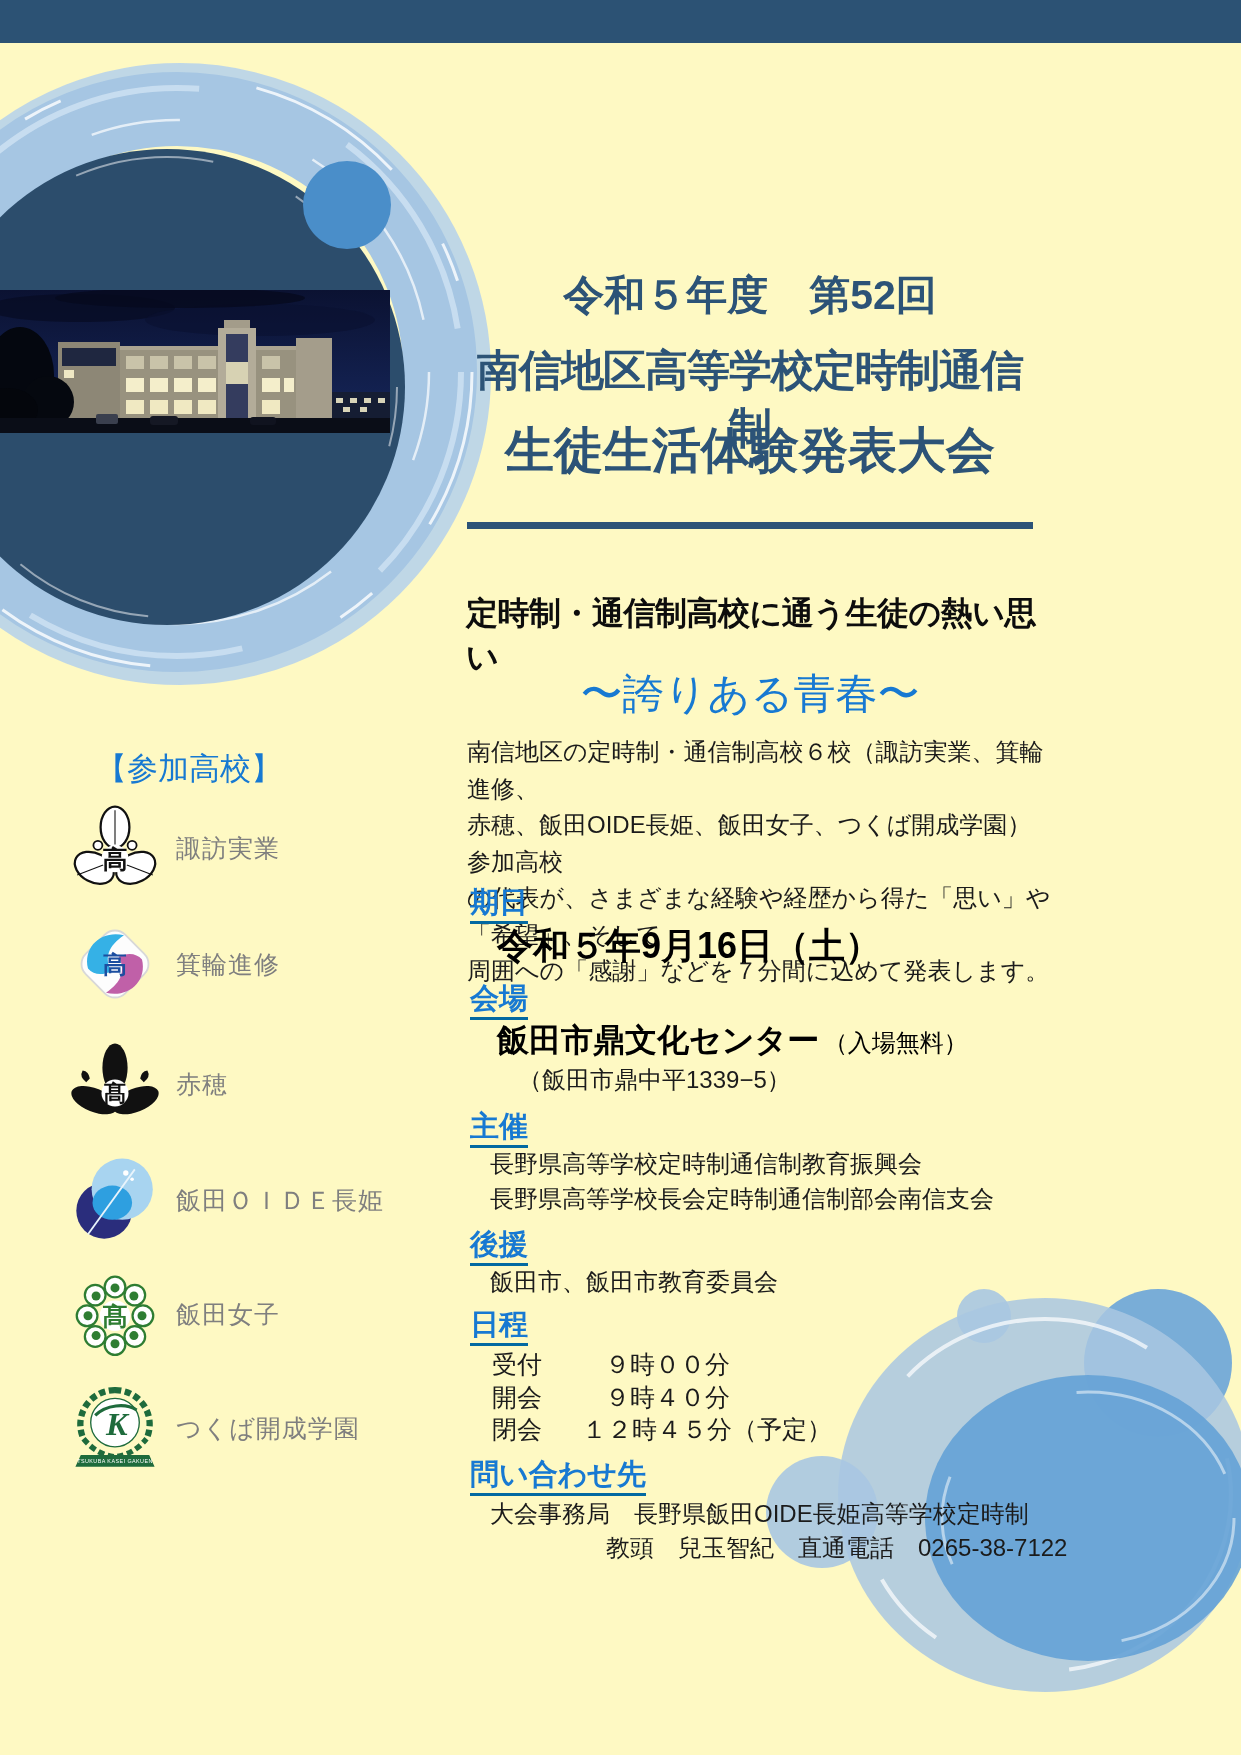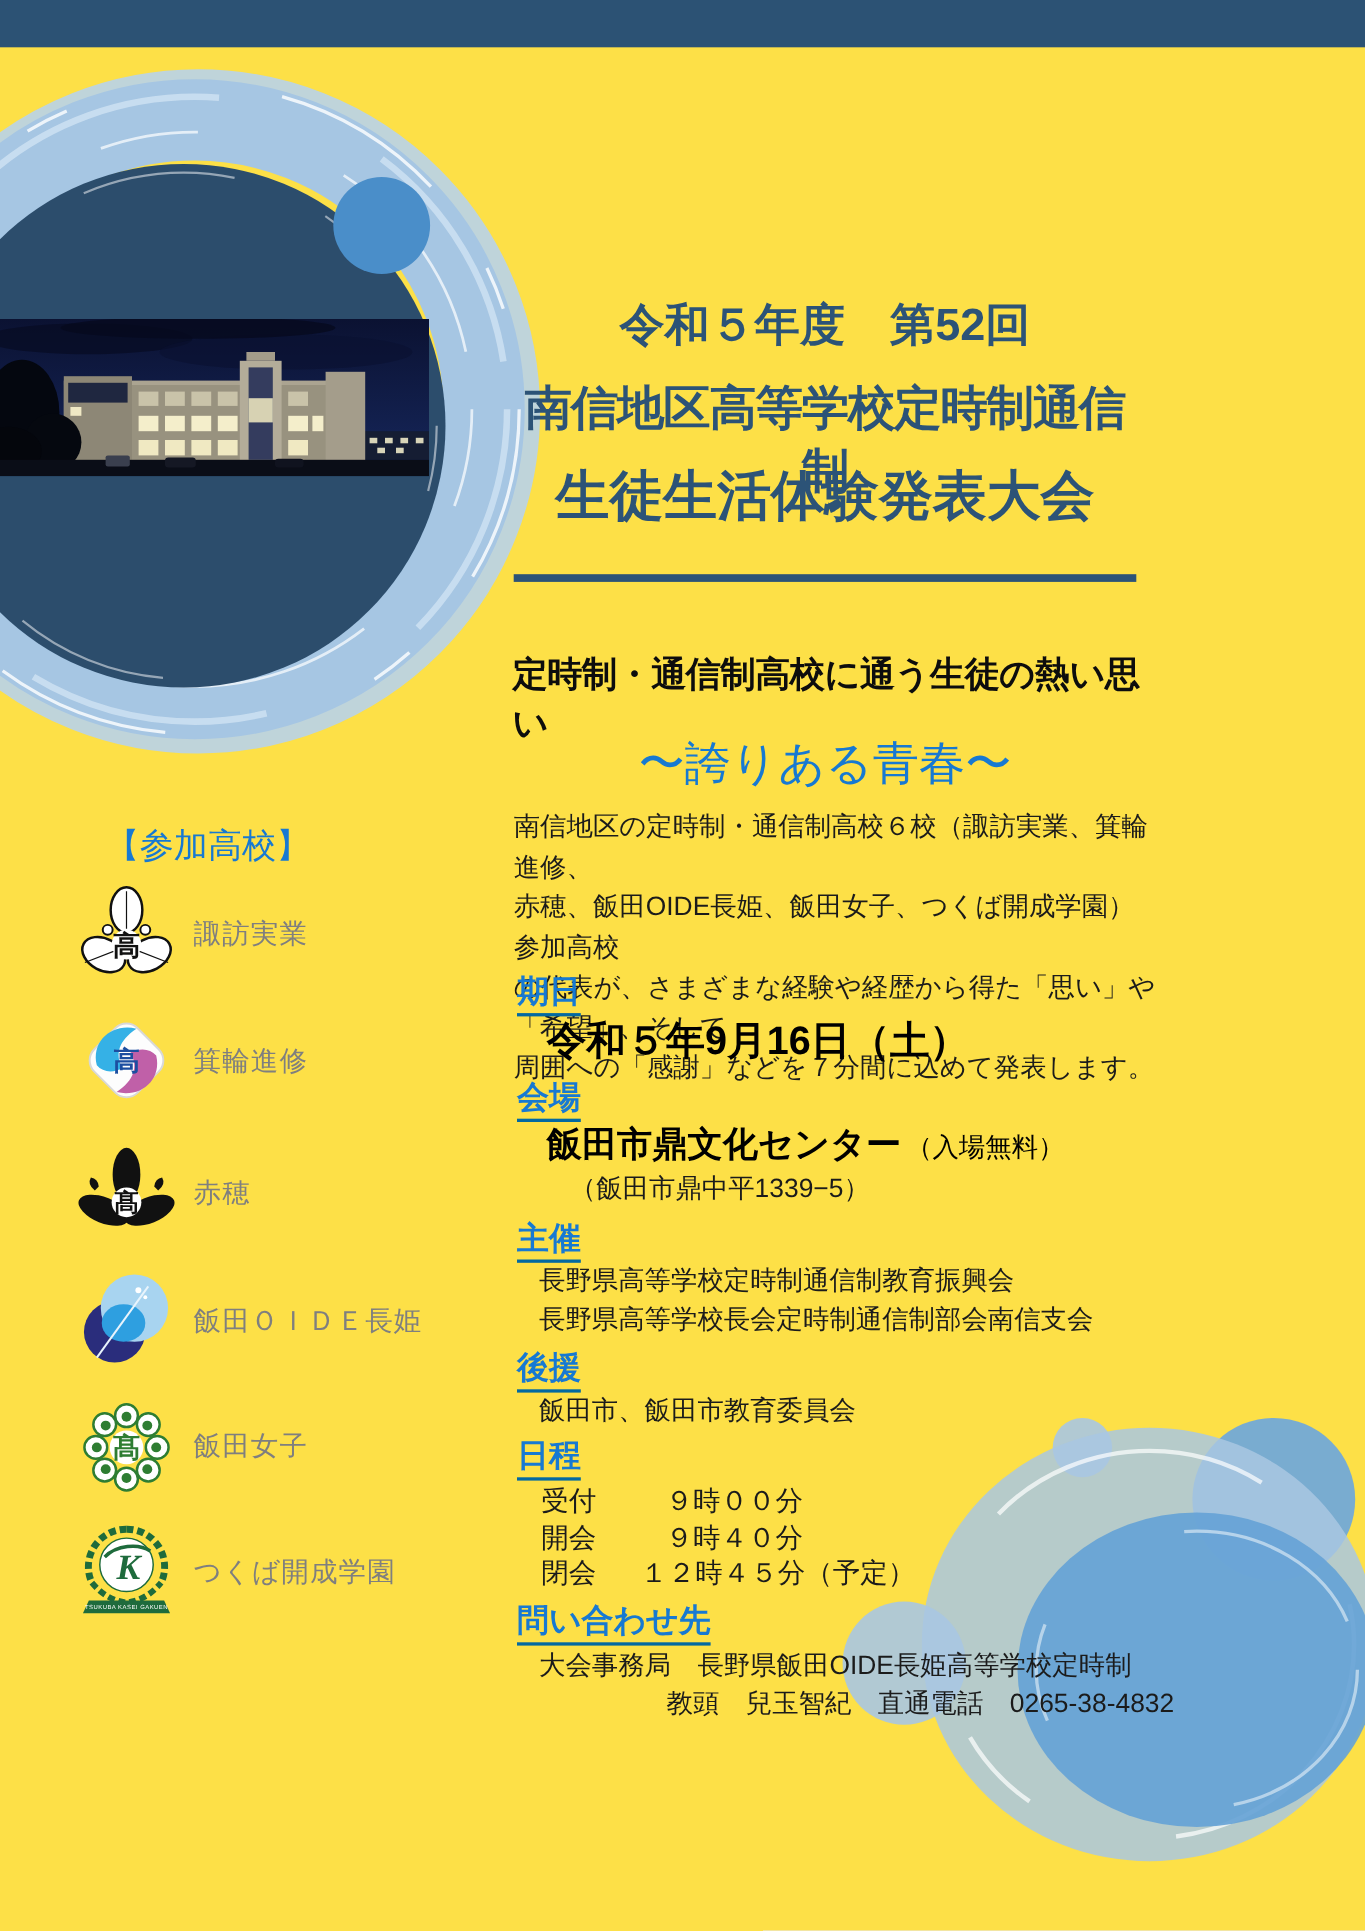--- a/index.html
+++ b/index.html
@@ -1,16 +1,16 @@
 <!DOCTYPE html>
 <html><head>
 <meta charset="utf-8">
 <style>
   html,body{margin:0;padding:0;background:#e9e9e9;}
-  .page{position:relative;width:1241px;height:1755px;margin:0 auto;background:#fde047;overflow:hidden;
+  .page{position:relative;width:1241px;height:1755px;margin:0 auto;background:#fef9c3;overflow:hidden;
         font-family:"Liberation Sans","DejaVu Sans",sans-serif;}
   
   .topbar{position:absolute;top:0;left:0;width:1241px;height:43px;background:#2c5274;}
   
   .brush{position:absolute;left:-145px;top:52px;width:650px;height:640px;z-index:1;}
   .photo{position:absolute;left:0;top:290px;width:390px;height:143px;z-index:2;}
   .botdec{position:absolute;right:0;bottom:0;width:500px;height:605px;z-index:0;}
   
   .tline{position:absolute;left:467px;width:566px;text-align:center;color:#2c5377;font-weight:bold;z-index:3;}
   .t1{top:268px;font-size:41px;}
@@ -172,21 +172,21 @@
     <span class="s-label">開会</span>
     <span class="ind">９時４０分</span>
   </div>
   <div class="sched" style="top:1413px">
     <span class="s-label">閉会</span>
     <span>１２時４５分（予定）</span>
   </div>
 
   <div class="sec-head" style="top:1458px">問い合わせ先</div>
   <div class="bodyline" style="top:1498px">大会事務局　長野県飯田OIDE長姫高等学校定時制</div>
-  <div class="bodyline contact2" style="top:1532px">教頭　兒玉智紀　直通電話　0265-38-4832</div>
+  <div class="bodyline contact2" style="top:1532px">教頭　兒玉智紀　直通電話　0265-38-7122</div>
 
   <div class="side-head">【参加高校】</div>
 
   <div class="school" style="top:800px">
     <svg class="logo" viewBox="0 0 100 100">
       <g fill="#ffffff" stroke="#111111" stroke-width="2.5">
         <ellipse cx="50" cy="27" rx="16" ry="23"></ellipse>
         <ellipse cx="27" cy="72" rx="16" ry="23" transform="rotate(-62 27 72)"></ellipse>
         <ellipse cx="73" cy="72" rx="16" ry="23" transform="rotate(62 73 72)"></ellipse>
       </g>

